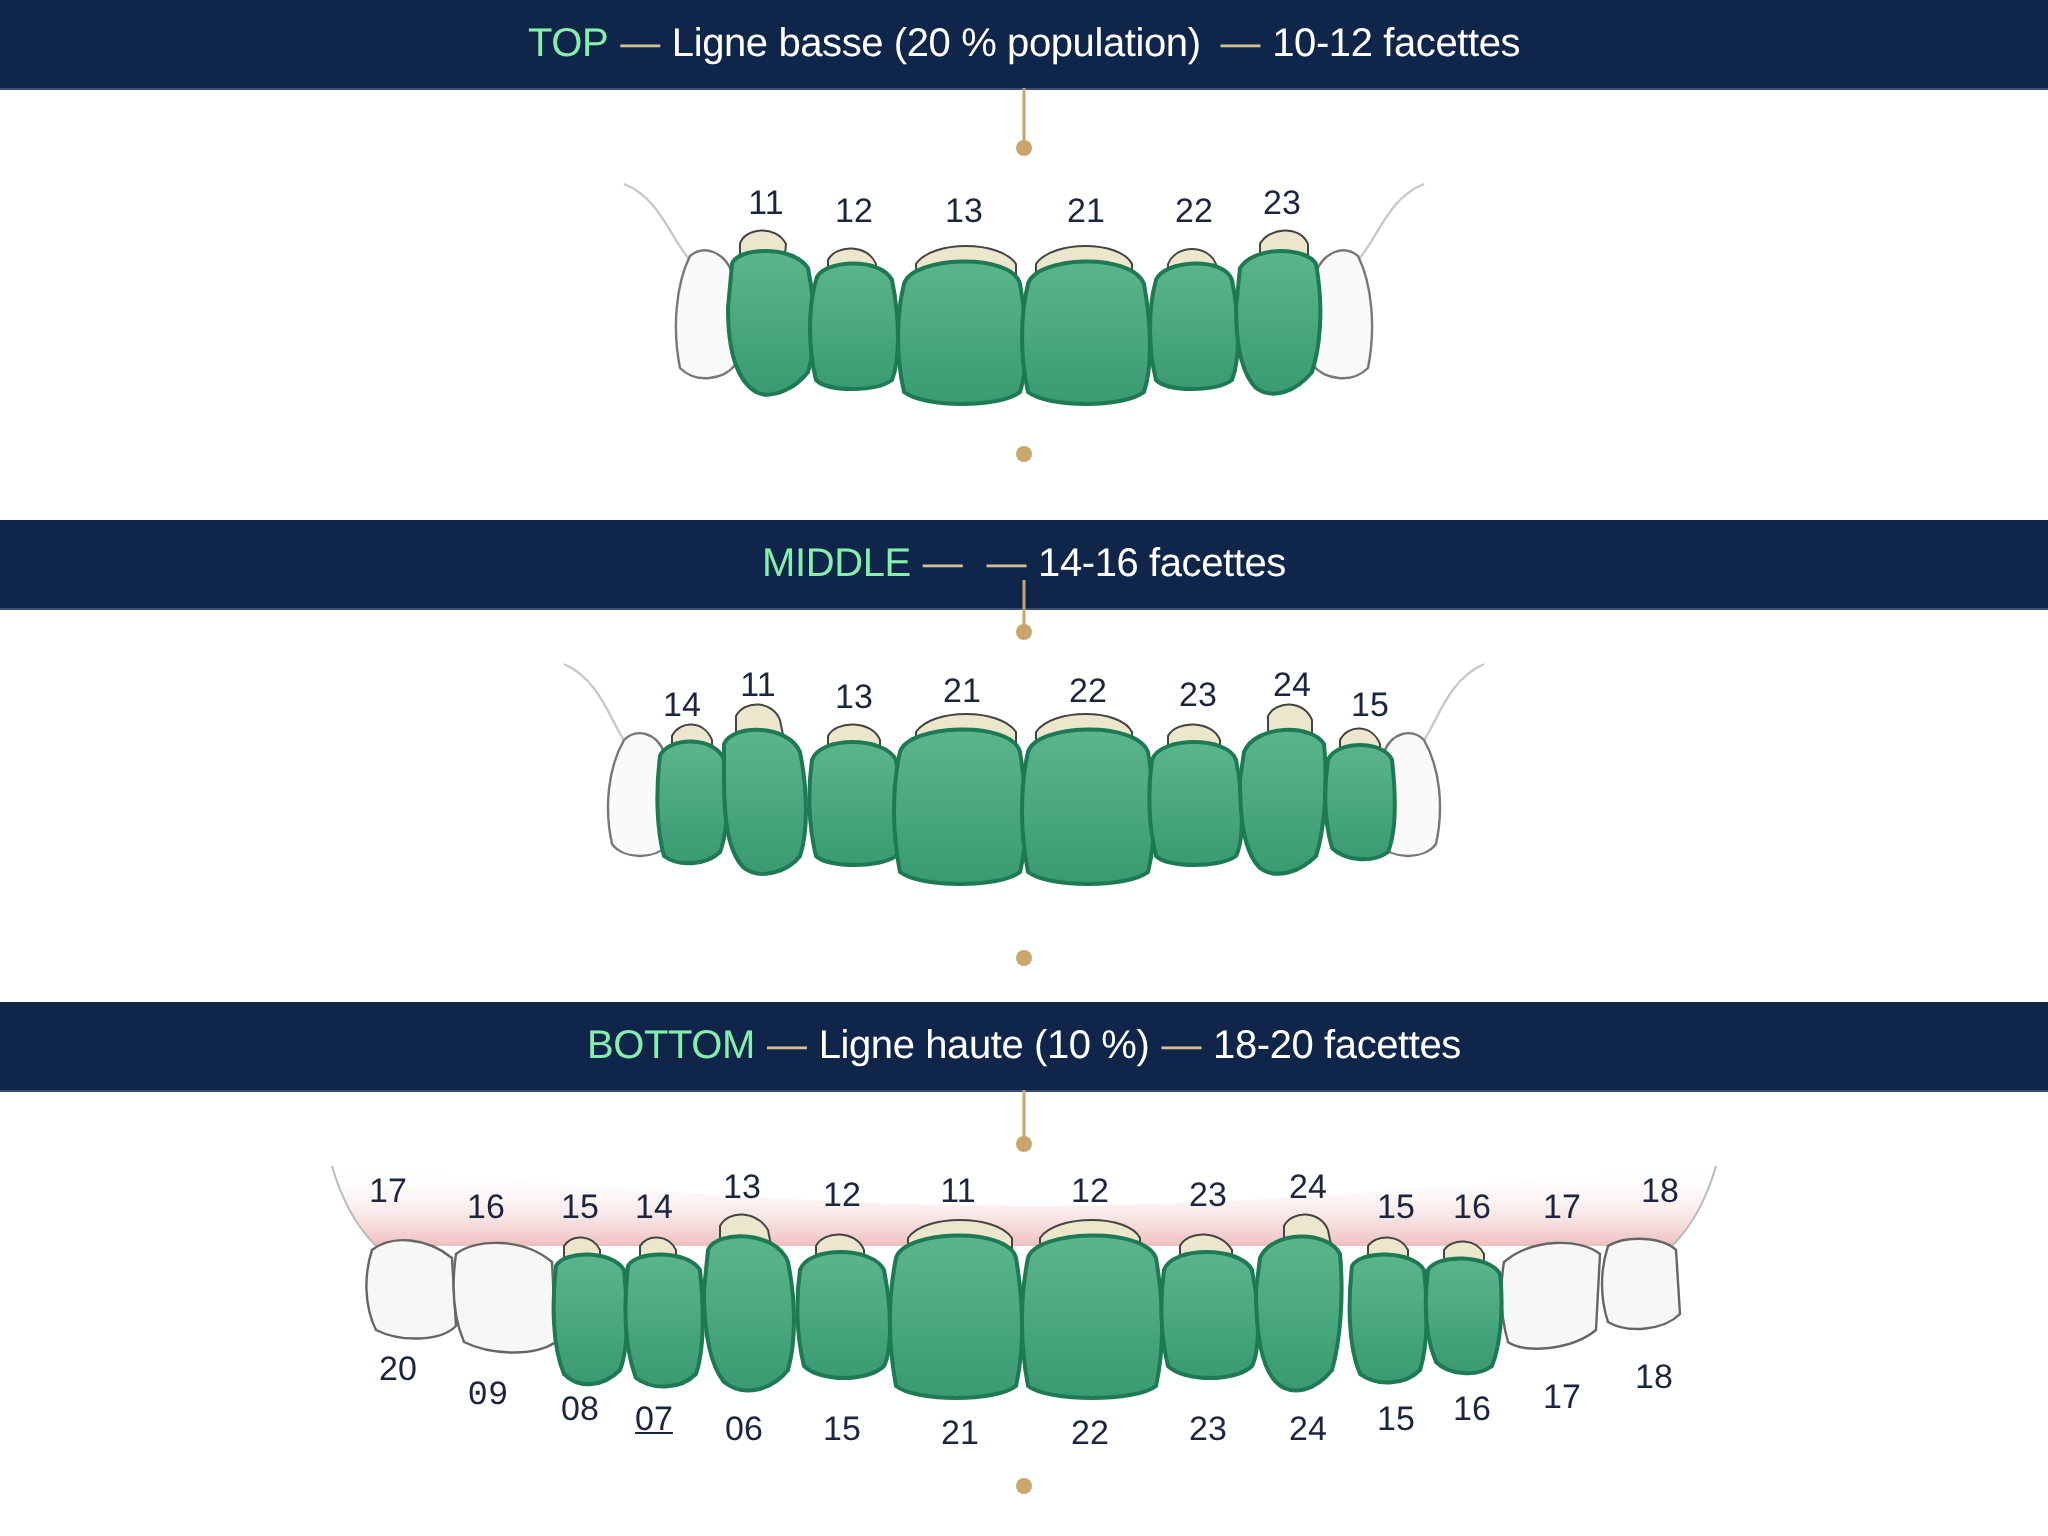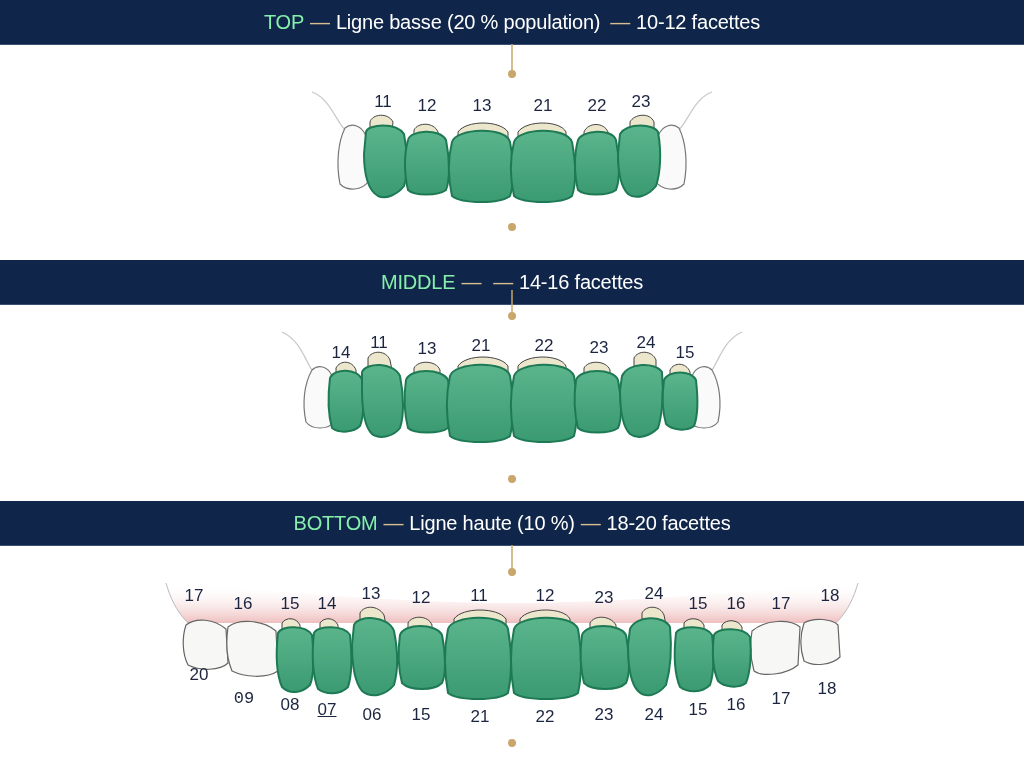--- a/index.html
+++ b/index.html
@@ -224,21 +224,21 @@
   <span class="label" style="left:421px;top:43px;">12</span>
   <span class="label" style="left:479px;top:41px;">11</span>
   <span class="label" style="left:545px;top:41px;">12</span>
   <span class="label" style="left:604px;top:43px;">23</span>
   <span class="label" style="left:654px;top:39px;">24</span>
   <span class="label" style="left:698px;top:49px;">15</span>
   <span class="label" style="left:736px;top:49px;">16</span>
   <span class="label" style="left:781px;top:49px;">17</span>
   <span class="label" style="left:830px;top:41px;">18</span>
 
-  <span class="label" style="left:199px;top:120px;">20</span>
+  <span class="label" style="left:199px;top:130px;">20</span>
   <span class="label" style="left:244px;top:144px;font-family:Liberation Mono, monospace;">09</span>
   <span class="label" style="left:290px;top:150px;">08</span>
   <span class="label" style="left:327px;top:155px;text-decoration:underline;">07</span>
   <span class="label" style="left:372px;top:160px;">06</span>
   <span class="label" style="left:421px;top:160px;">15</span>
   <span class="label" style="left:480px;top:162px;">21</span>
   <span class="label" style="left:545px;top:162px;">22</span>
   <span class="label" style="left:604px;top:160px;">23</span>
   <span class="label" style="left:654px;top:160px;">24</span>
   <span class="label" style="left:698px;top:155px;">15</span>

